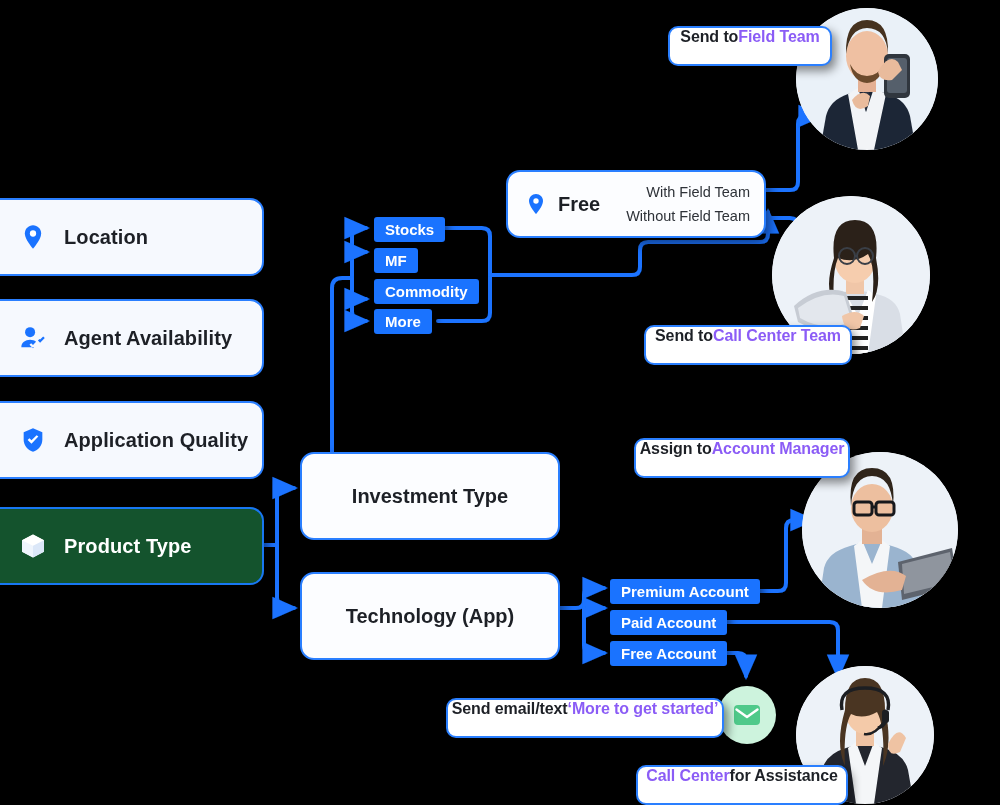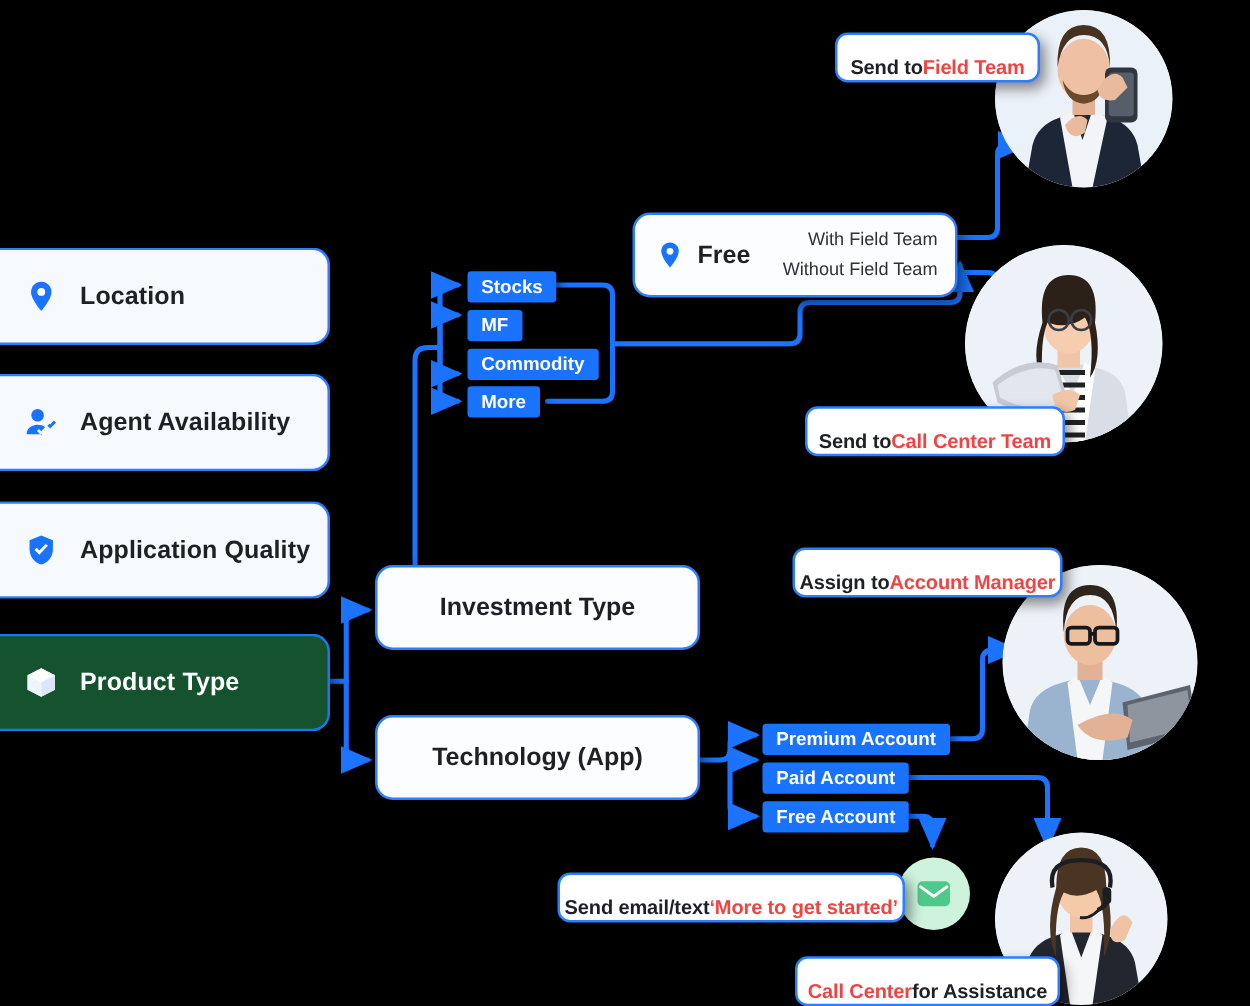--- a/index.html
+++ b/index.html
@@ -46,21 +46,21 @@
     position: absolute;
     background: #fcfdff;
     border: 2px solid #2a7fff;
     border-radius: 14px;
     box-shadow: 4px 6px 12px rgba(0,0,0,.45);
     display: flex; align-items: center;
   }
   .card-title { font-size: 20px; font-weight: 700; color: #1d2026; }
 
   #card-investment, #card-technology {
-    left: 300px; width: 260px; height: 68px;
+    left: 300px; width: 260px; height: 88px;
     justify-content: center;
   }
   #card-investment { top: 452px; }
   #card-technology { top: 572px; }
 
   #card-city {
     left: 506px; top: 170px; width: 260px; height: 68px;
     padding: 0 14px 0 16px;
     justify-content: flex-start; gap: 10px;
   }
@@ -87,28 +87,28 @@
     white-space: nowrap;
   }
 
   
   .pill {
     position: absolute;
     background: #ffffff;
     border: 2px solid #2a7fff;
     border-radius: 10px;
     height: 40px;
-    display: flex; align-items: flex-end; justify-content: center;
+    display: flex; align-items: flex-start; justify-content: center;
     padding: 0 18px;
     box-shadow: 4px 5px 10px rgba(0,0,0,.45);
     white-space: nowrap;
   }
   .pill span { font-size: 16px; font-weight: 700; letter-spacing: -.1px; }
   .t-dark { color: #1d2026; }
-  .t-blue { color: #ef4444; margin-top: 16px; }
+  .t-blue { color: #8b5cf6; }
 
   
   .photo {
     position: absolute;
     border-radius: 50%;
     background: #eef3f9;
     overflow: hidden;
   }
   .photo svg { display: block; width: 100%; height: 100%; }
 

